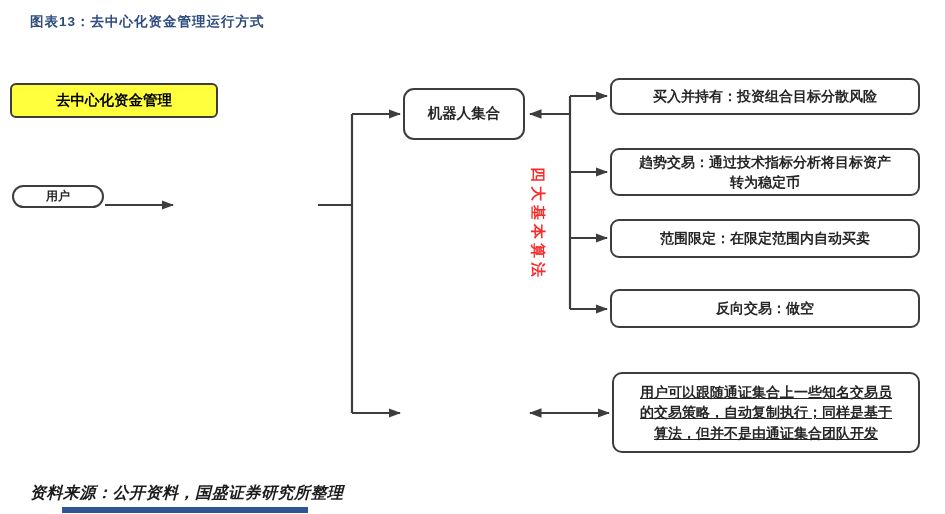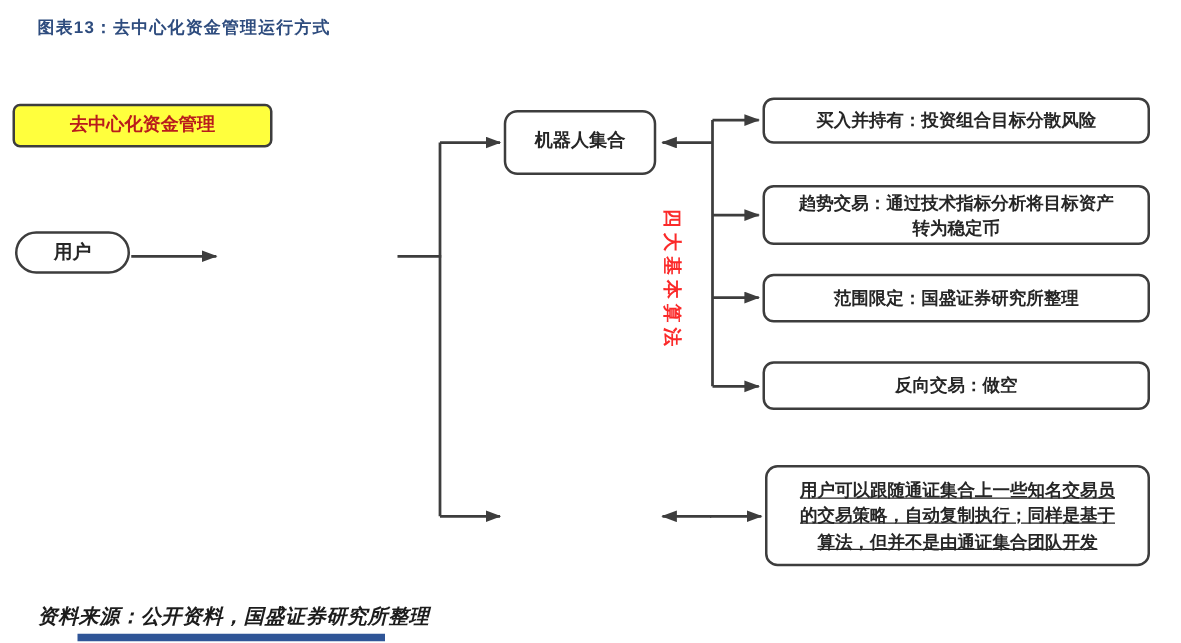--- a/index.html
+++ b/index.html
@@ -23,25 +23,25 @@
     background:#ffffff;
     display:flex;align-items:center;justify-content:center;
     text-align:center;
     font-weight:700;color:#262626;
     line-height:1.45;
   }
   .yellow{
     left:10px;top:83px;width:208px;height:35px;
     background:var(--highlight-yellow);
     border-radius:6px;
-    font-size:14.5px;color:#b91c1c;
+    font-size:14.5px;color:#000000;
   }
   .pill{
-    left:12px;top:185px;width:92px;height:34px;
-    border-radius:17px;font-size:15px;
+    left:12px;top:185px;width:92px;height:23px;
+    border-radius:17px;font-size:12px;
   }
   .rect{
     left:176px;top:163px;width:142px;height:84px;
     border-radius:2px;font-size:14px;
     padding:0 19px;
   }
   .round{border-radius:9px;font-size:14.5px;}
   .robot{left:403px;top:88px;width:122px;height:52px;border-radius:11px;}
   .social{left:403px;top:386px;width:122px;height:54px;}
   .strat{left:610px;width:310px;padding:0 24px;font-size:14px;}
@@ -111,21 +111,21 @@
 
   <div class="node pill">用户</div>
 
 
   <div class="node round robot">机器人集合</div>
 
   <div class="vlabel">四大基本算法</div>
 
   <div class="node round strat s1">买入并持有：投资组合目标分散风险</div>
   <div class="node round strat s2">趋势交易：通过技术指标分析将目标资产转为稳定币</div>
-  <div class="node round strat s3">范围限定：国盛证券研究所整理</div>
+  <div class="node round strat s3">范围限定：在限定范围内自动买卖</div>
   <div class="node round strat s4">反向交易：做空</div>
 
 
   <div class="node desc">用户可以跟随通证集合上一些知名交易员的交易策略，自动复制执行；同样是基于算法，但并不是由通证集合团队开发</div>
 
   <div class="source">资料来源：公开资料，国盛证券研究所整理</div>
 
   <div class="footer-bar"></div>
 
 </div>

